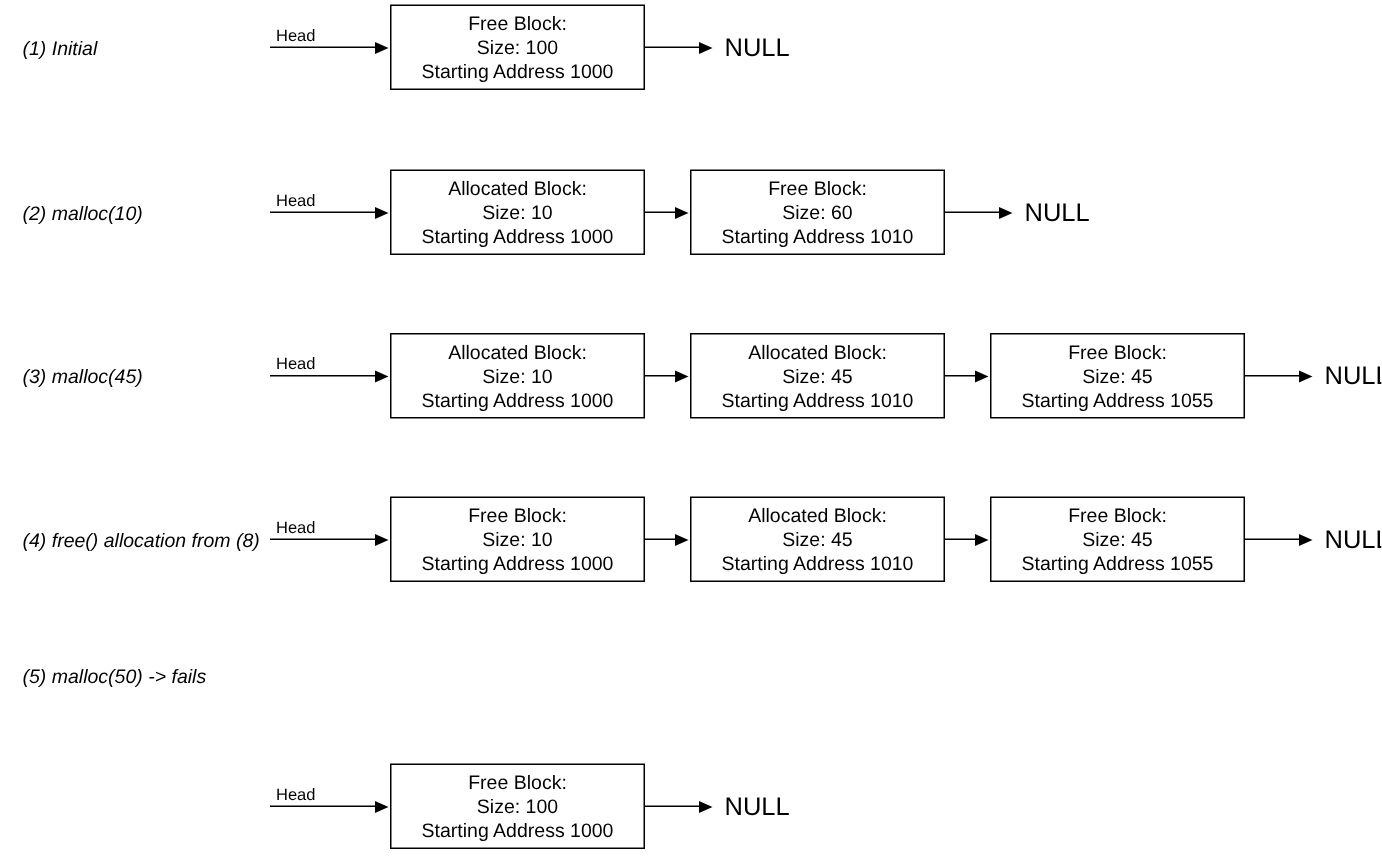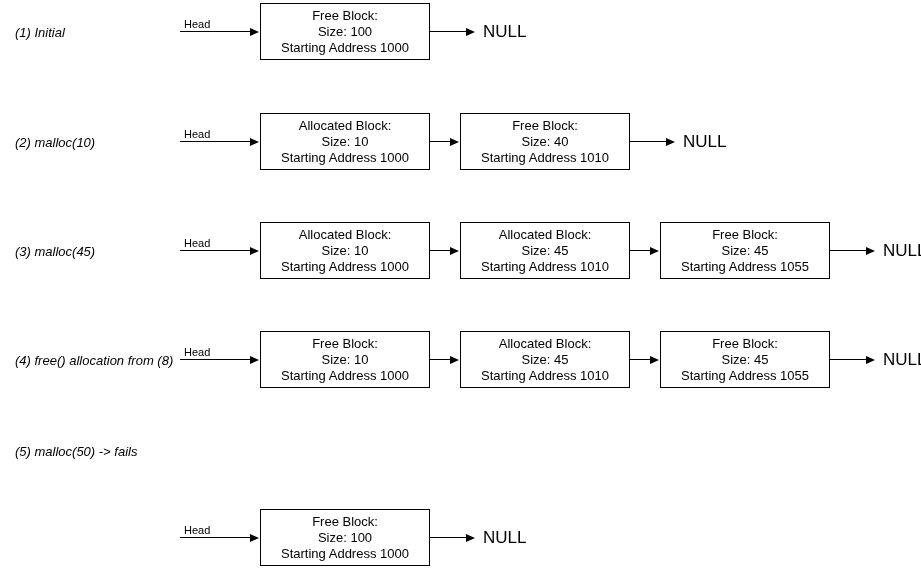--- a/index.html
+++ b/index.html
@@ -73,21 +73,21 @@
       <div class="node-line">Allocated Block:</div>
       <div class="node-line">Size: 10</div>
       <div class="node-line">Starting Address 1000</div>
     </div>
     <div class="arrow" style="left:430px;width:29px;">
       <i class="shaft"></i>
       <i class="tip"></i>
     </div>
     <div class="node" style="left:460px;">
       <div class="node-line">Free Block:</div>
-      <div class="node-line">Size: 40</div>
+      <div class="node-line">Size: 60</div>
       <div class="node-line">Starting Address 1010</div>
     </div>
     <div class="arrow" style="left:630px;width:45px;">
       <i class="shaft"></i>
       <i class="tip"></i>
     </div>
     <span class="null-text" style="left:683px;">NULL</span>
   </div>
 
   <div class="row" style="top:222px;">

